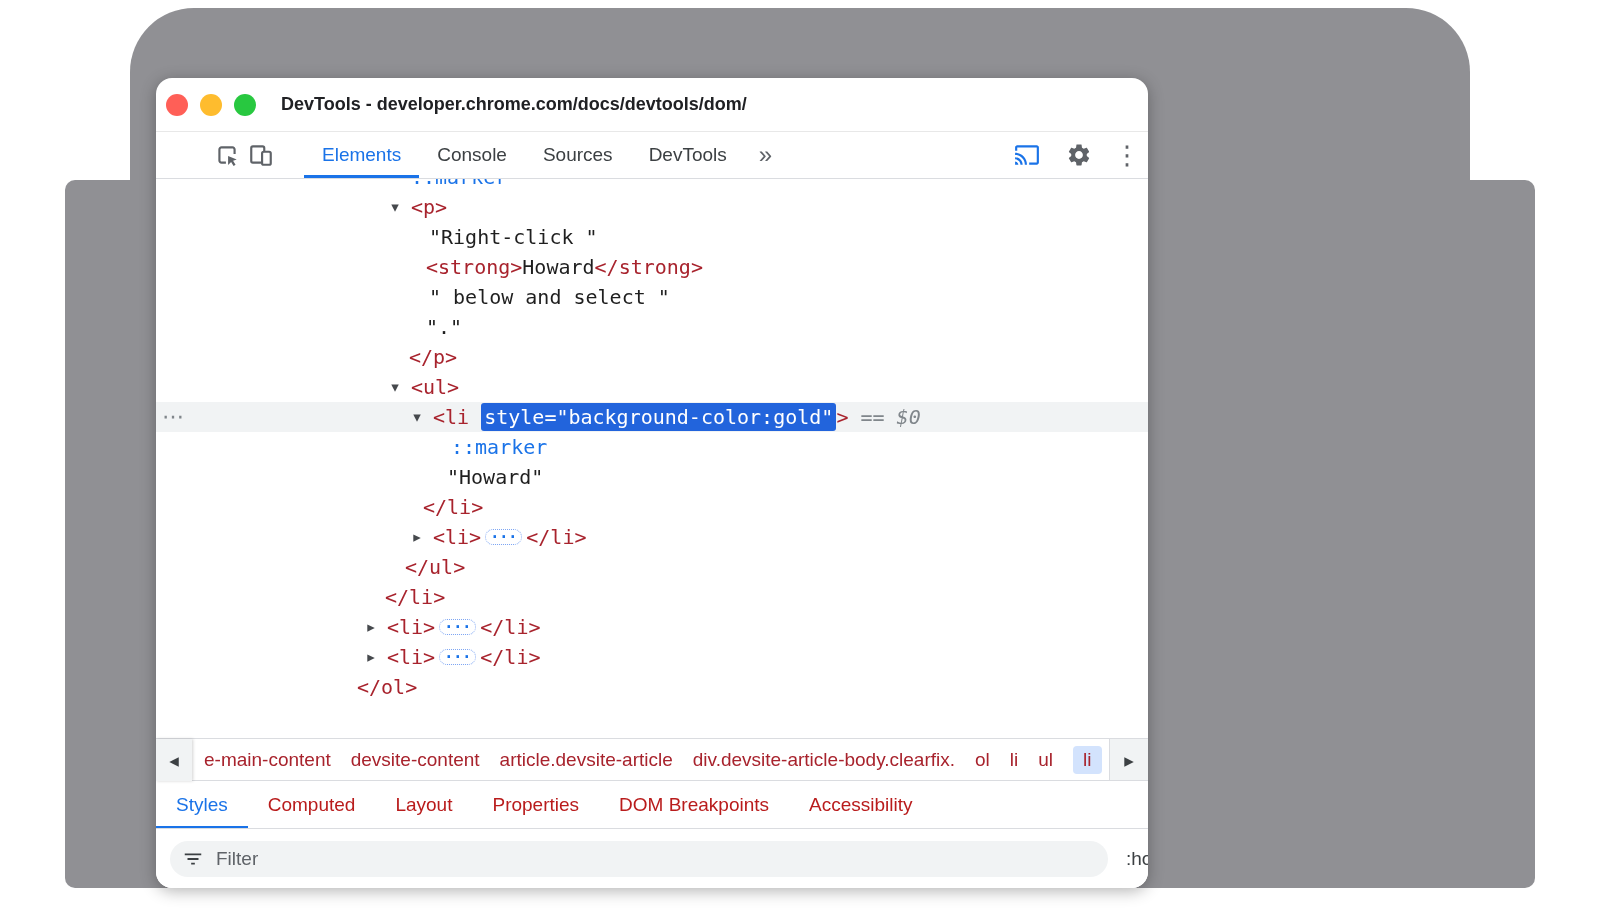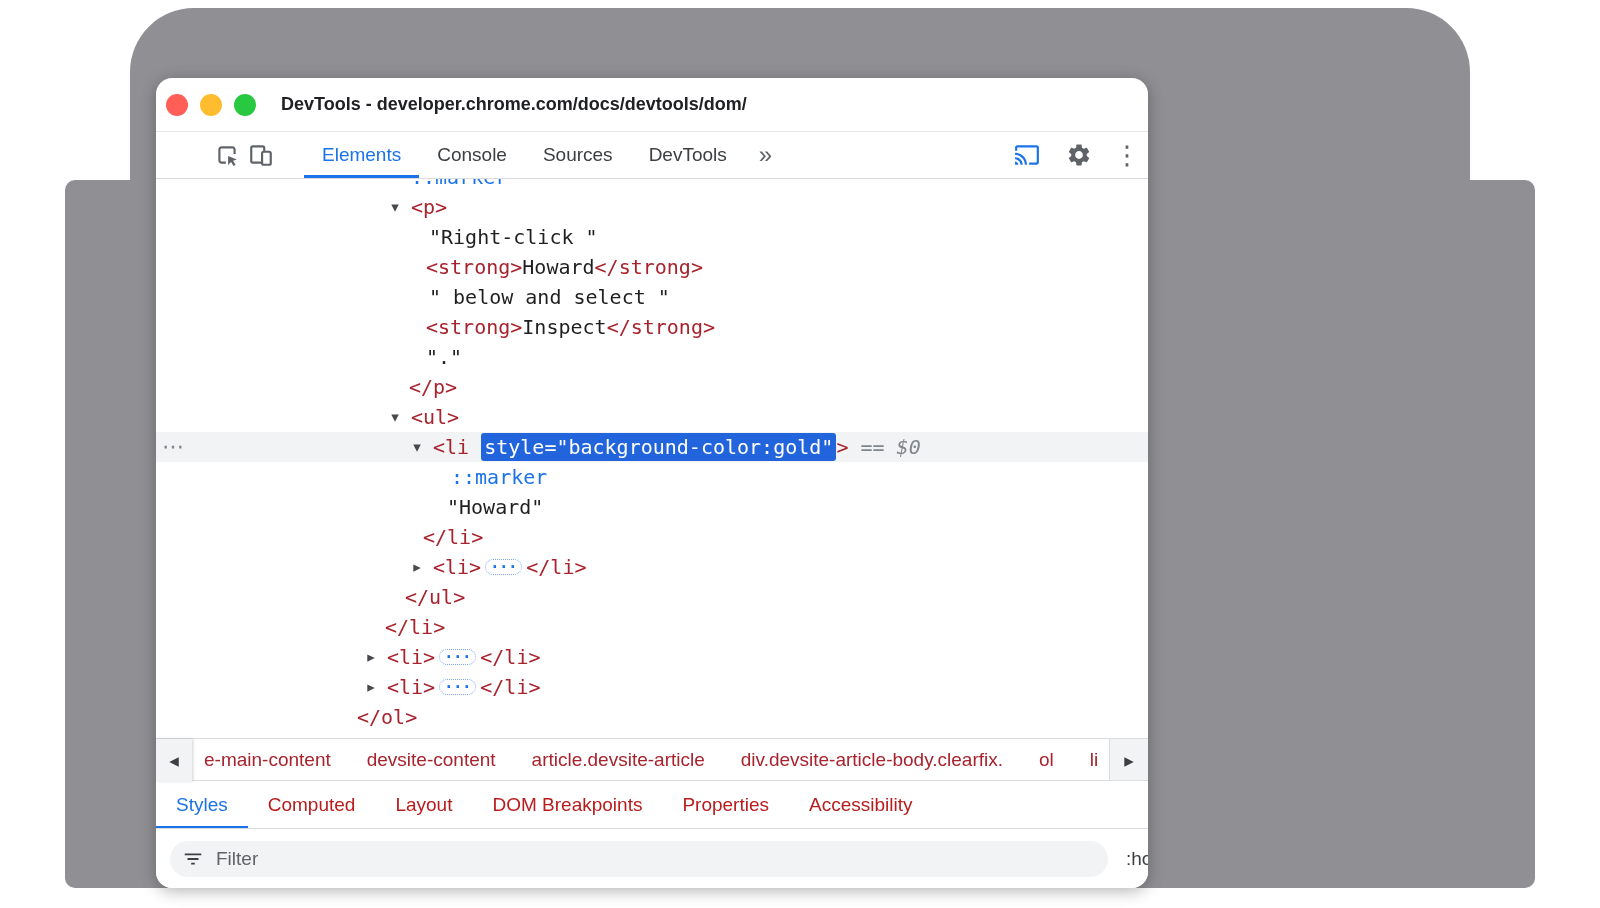--- a/index.html
+++ b/index.html
@@ -62,21 +62,21 @@
   
   .a11y-btn{position:absolute;left:1156px;top:132px;width:46px;height:46px;border-radius:50%;
             background:#fff;box-shadow:0 1px 6px rgba(0,0,0,.35);display:flex;align-items:center;
             justify-content:center;color:#202124;}
 
   
   .crumbs{position:absolute;left:0;top:660px;right:0;height:42px;border-top:1px solid #dadce0;
           display:flex;align-items:stretch;font-size:19px;background:#fff;}
   .crumb-scroll-left{width:36px;background:#f1f3f4;display:flex;align-items:center;justify-content:center;
           color:#3c4043;box-shadow:1px 0 3px rgba(0,0,0,.18);flex:none;z-index:2;}
-  .crumb-list{display:flex;align-items:center;gap:36px;padding-left:12px;flex:1;overflow:hidden;}
+  .crumb-list{display:flex;align-items:center;gap:20px;padding-left:12px;flex:1;overflow:hidden;}
   .crumb{color:var(--c-tag-red,#a8232d);white-space:nowrap;}
   .crumb.selected{background:var(--c-crumb-chip,#d3e3fd);border-radius:4px;padding:3px 10px;}
   .crumb-scroll-right{width:38px;background:#f1f3f4;border-left:1px solid #dadce0;display:flex;
           align-items:center;justify-content:center;color:#3c4043;flex:none;}
 
   
   .panel-tabs{position:absolute;left:0;top:702px;right:0;height:48px;border-top:1px solid #dadce0;
           display:flex;align-items:center;background:#fff;}
   .p-tab{height:48px;line-height:48px;padding:0 20px;font-size:19px;color:#b91c1c;white-space:nowrap;}
   .p-tab.active{color:var(--c-accent-blue,#1a73e8);box-shadow:inset 0 -3px 0 var(--c-accent-blue,#1a73e8);}
@@ -147,21 +147,20 @@
       </div>
     </div>
 
     <div class="tree">
       <div class="tree-inner">
           <div class="tree-line" style="padding-left: 255px;"><span class="sg-pseudo">::marker</span></div>
           <div class="tree-line" style="padding-left: 255px;"><span class="arrow" style="left: 229px;">▾</span><span class="sg-tag">&lt;p&gt;</span></div>
           <div class="tree-line" style="padding-left: 273px;"><span class="sg-text">"Right-click "</span></div>
           <div class="tree-line" style="padding-left: 270px;"><span class="sg-tag">&lt;strong&gt;</span><span class="sg-text">Howard</span><span class="sg-tag">&lt;/strong&gt;</span></div>
           <div class="tree-line" style="padding-left: 273px;"><span class="sg-text">" below and select "</span></div>
-          <div class="tree-line" style="padding-left: 270px;"><span class="sg-tag">&lt;strong&gt;</span><span class="sg-text">Inspect</span><span class="sg-tag">&lt;/strong&gt;</span></div>
           <div class="tree-line" style="padding-left: 270px;"><span class="sg-text">"."</span></div>
           <div class="tree-line" style="padding-left: 253px;"><span class="sg-tag">&lt;/p&gt;</span></div>
           <div class="tree-line" style="padding-left: 255px;"><span class="arrow" style="left: 229px;">▾</span><span class="sg-tag">&lt;ul&gt;</span></div>
           <div class="tree-line selected" style="padding-left: 277px;"><span class="gutter">⋯</span><span class="arrow" style="left: 251px;">▾</span><span class="sg-tag">&lt;li </span><span class="sg-sel">style="background-color:gold"</span><span class="sg-tag">&gt;</span><span class="sg-eq"> == </span><span class="sg-dollar">$0</span></div>
           <div class="tree-line" style="padding-left: 295px;"><span class="sg-pseudo">::marker</span></div>
           <div class="tree-line" style="padding-left: 291px;"><span class="sg-text">"Howard"</span></div>
           <div class="tree-line" style="padding-left: 267px;"><span class="sg-tag">&lt;/li&gt;</span></div>
           <div class="tree-line" style="padding-left: 277px;"><span class="arrow" style="left: 251px;">▸</span><span class="sg-tag">&lt;li&gt;</span><span class="ellipsis-btn">···</span><span class="sg-tag">&lt;/li&gt;</span></div>
           <div class="tree-line" style="padding-left: 249px;"><span class="sg-tag">&lt;/ul&gt;</span></div>
           <div class="tree-line" style="padding-left: 229px;"><span class="sg-tag">&lt;/li&gt;</span></div>
@@ -189,22 +188,22 @@
           <span class="crumb">ul</span>
           <span class="crumb selected">li</span>
         </div>
       <div class="crumb-scroll-right">▸</div>
     </div>
 
     <div class="panel-tabs">
         <div class="p-tab active">Styles</div>
         <div class="p-tab">Computed</div>
         <div class="p-tab">Layout</div>
+        <div class="p-tab">Properties</div>
         <div class="p-tab">DOM Breakpoints</div>
-        <div class="p-tab">Properties</div>
         <div class="p-tab">Accessibility</div>
       </div>
 
     <div class="filter-bar">
       <div class="filter-pill">
         <span class="f-icon">
           <svg width="22" height="22" viewBox="0 0 24 24">
               <path fill="currentColor" d="M10 18h4v-2h-4v2zM3 6v2h18V6H3zm3 7h12v-2H6v2z"></path>
             </svg>
         </span>

